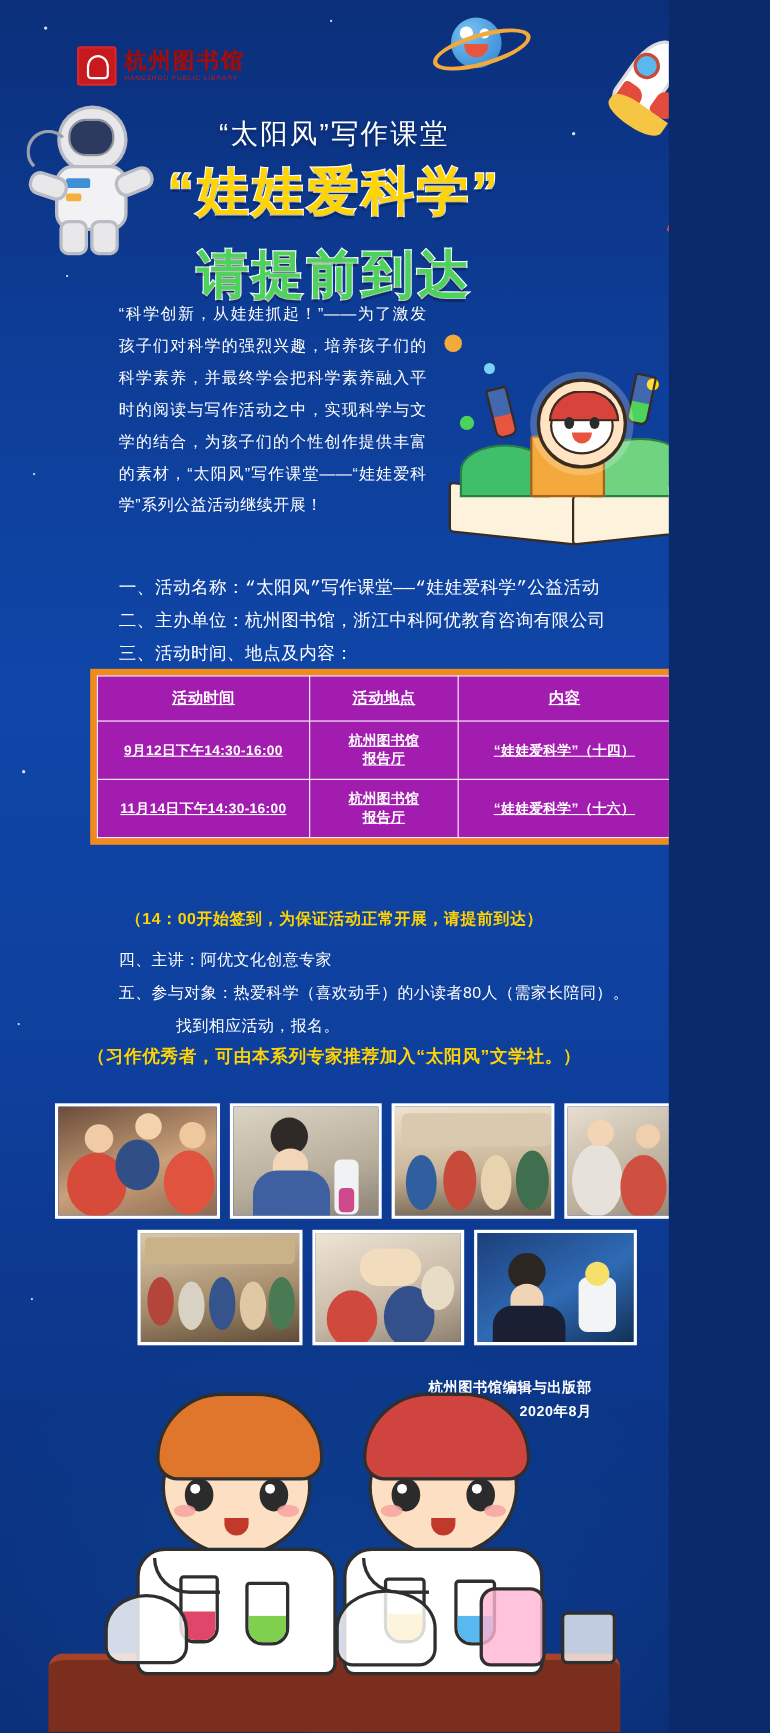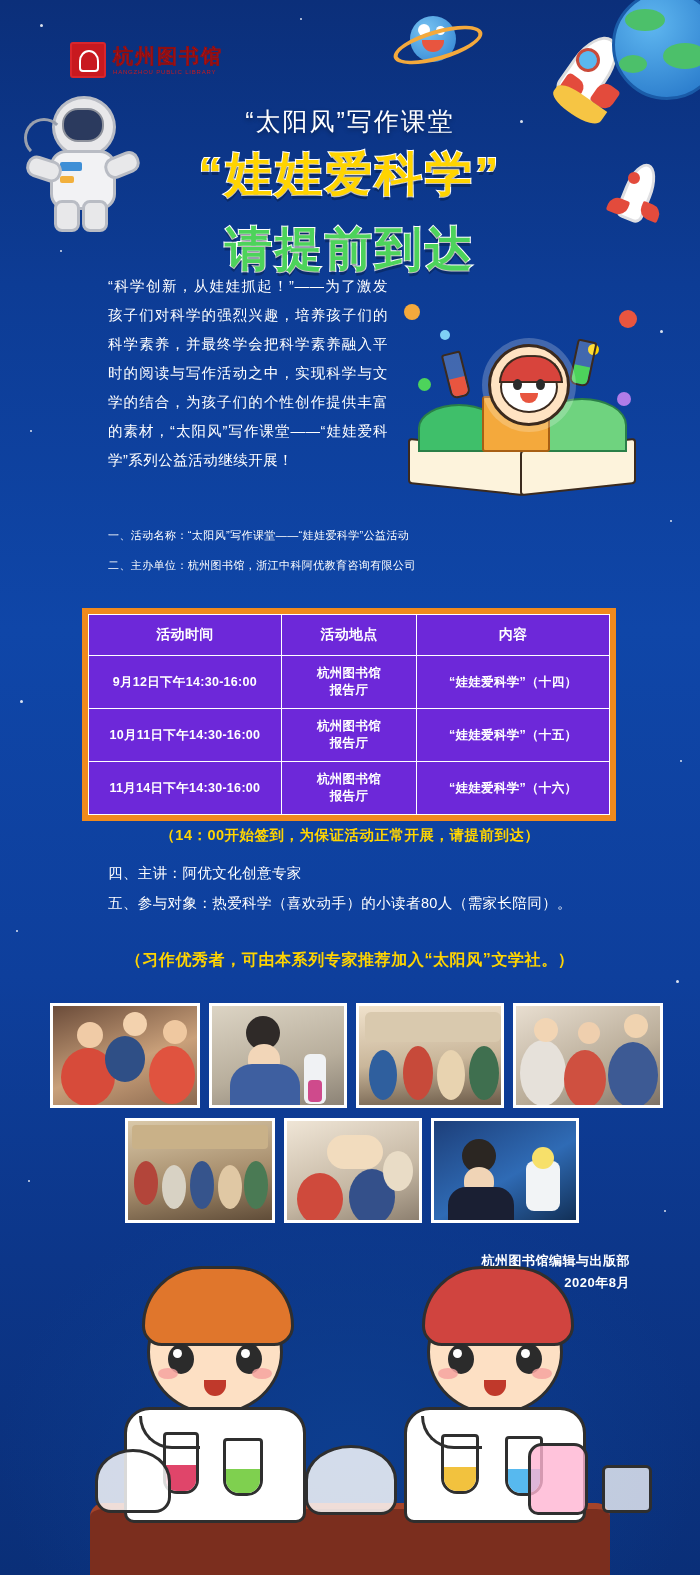--- a/index.html
+++ b/index.html
@@ -5,21 +5,21 @@
   html, body {
     margin: 0;
     padding: 0;
     background: #0a2a6b;
   }
   body {
     font-family: "Liberation Sans", "DejaVu Sans", sans-serif;
   }
   .poster {
     position: relative;
-    width: 700px;
+    width: 608px;
     height: 1575px;
     overflow: hidden;
     background:
       radial-gradient(ellipse 500px 400px at 50% 1450px, #0d3e8f 0%, rgba(13,62,143,0) 70%),
       linear-gradient(180deg, #0b2f7a 0%, #0d3c95 18%, #0f46a8 40%, #0e3f9c 62%, #0c3689 80%, #0a2f78 100%);
     color: #ffffff;
   }
 
   
   .deco { position: absolute; pointer-events: none; }
@@ -228,40 +228,42 @@
     position: absolute;
     border-radius: 50%;
   }
 
   
   .list {
     position: absolute;
     left: 108px;
     top: 520px;
     width: 520px;
-    font-size: 11px;
+    font-size: 16px;
     line-height: 30px;
     letter-spacing: .4px;
+    font-family: Liberation Mono, monospace;
   }
   .list .li { white-space: nowrap; }
 
   
   .table-wrap {
     position: absolute;
     left: 82px;
     top: 608px;
     width: 534px;
     background: #f08a1d;
     padding: 6px;
     box-sizing: border-box;
   }
   table {
     width: 100%;
     border-collapse: collapse;
-    background: #6d28d9;
+    background: #a21caf;
+    text-decoration: underline;
   }
   th, td {
     border: 1px solid #ffffff;
     text-align: center;
     color: #ffffff;
     font-size: 12.5px;
     font-weight: bold;
     padding: 9px 2px;
     letter-spacing: .3px;
   }
@@ -562,56 +564,53 @@
         <div class="kid-eye l"></div>
         <div class="kid-eye r"></div>
         <div class="kid-mouth"></div>
       </div>
     </div>
   </div>
 
   <div class="list">
     <div class="li">一、活动名称：“太阳风”写作课堂——“娃娃爱科学”公益活动</div>
     <div class="li">二、主办单位：杭州图书馆，浙江中科阿优教育咨询有限公司</div>
+    <div class="li">三、活动时间、地点及内容：</div>
   </div>
 
   <div class="table-wrap">
     <table>
       <thead>
         <tr>
           <th style="width:37%">活动时间</th>
           <th style="width:26%">活动地点</th>
           <th style="width:37%">内容</th>
         </tr>
       </thead>
       <tbody>
         <tr>
           <td>9月12日下午14:30-16:00</td>
           <td class="place">杭州图书馆<br>报告厅</td>
           <td>“娃娃爱科学”（十四）</td>
         </tr>
         <tr>
-          <td>10月11日下午14:30-16:00</td>
-          <td class="place">杭州图书馆<br>报告厅</td>
-          <td>“娃娃爱科学”（十五）</td>
-        </tr>
-        <tr>
           <td>11月14日下午14:30-16:00</td>
           <td class="place">杭州图书馆<br>报告厅</td>
           <td>“娃娃爱科学”（十六）</td>
         </tr>
       </tbody>
     </table>
   </div>
 
   <div class="notice">（14：00开始签到，为保证活动正常开展，请提前到达）</div>
 
   <div class="list2">
     <div>四、主讲：阿优文化创意专家</div>
     <div>五、参与对象：热爱科学（喜欢动手）的小读者80人（需家长陪同）。</div>
+    <div class="cont">找到相应活动，报名。</div>
   </div>
 
   <div class="highlight">（习作优秀者，可由本系列专家推荐加入“太阳风”文学社。）</div>
 
   <div class="photos1">
     <div class="photo ph-a">
       <div class="ph-body" style="background:linear-gradient(160deg,#6b4c3a,#c9a07a 55%,#8c6a50);">
         <div class="blob" style="left:8px;top:42px;width:54px;height:58px;background:#d74b3a;"></div>
         <div class="blob" style="left:52px;top:30px;width:40px;height:46px;background:#2f4f86;"></div>
         <div class="blob" style="left:96px;top:40px;width:46px;height:58px;background:#e0533f;"></div>

